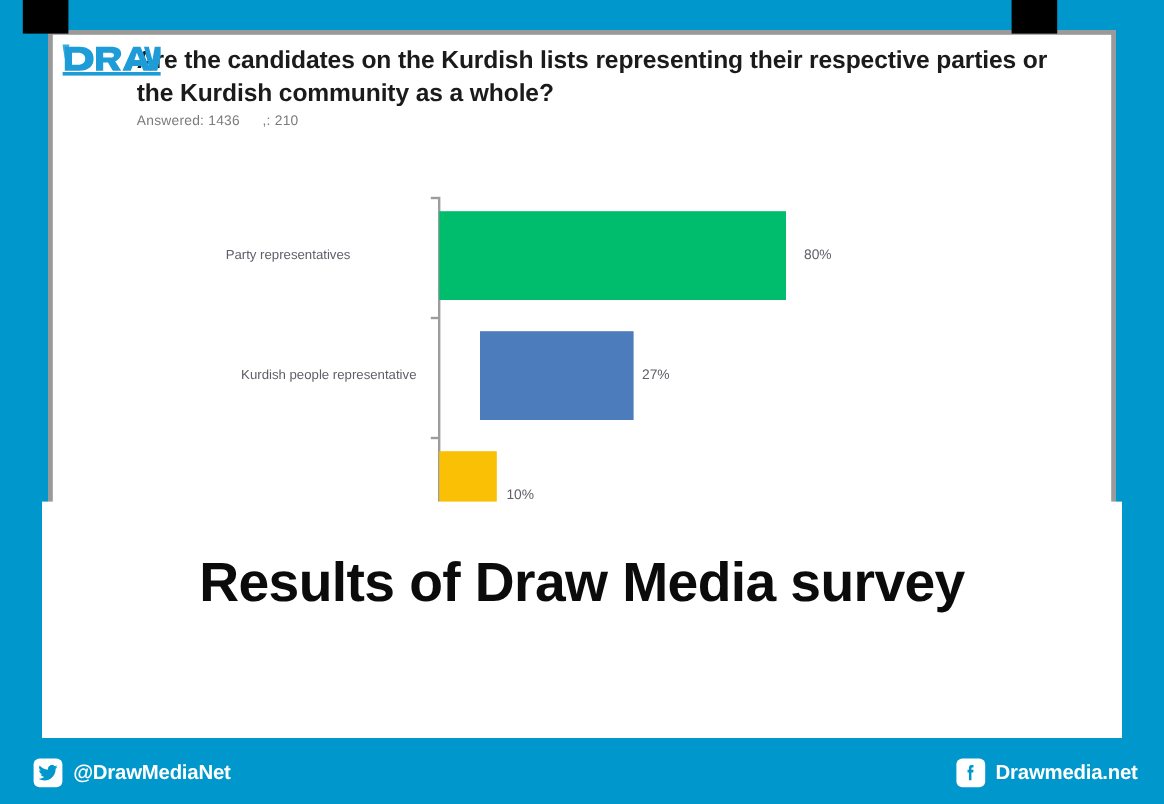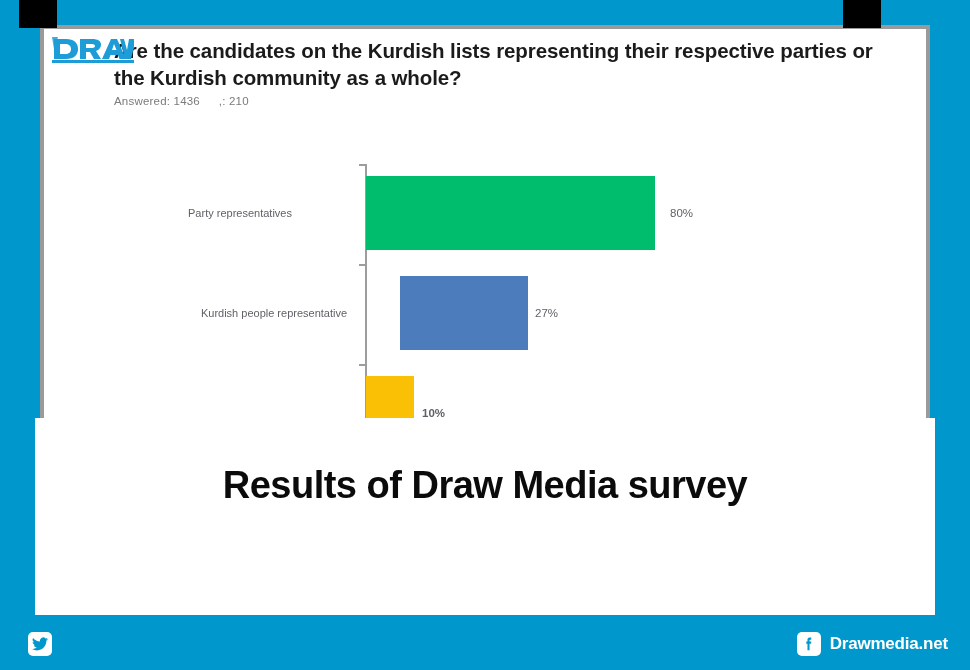--- a/index.html
+++ b/index.html
@@ -163,21 +163,21 @@
   #corner-mark-right { left: 843px; }
 
   #poster-title {
     position: absolute;
     left: 0;
     top: 36px;
     width: 900px;
     text-align: center;
     font-family: "Liberation Sans Narrow", "Liberation Sans", sans-serif;
     font-weight: bold;
-    font-size: 38px;
+    font-size: 46px;
     line-height: 62px;
     color: #0b0b0b;
     letter-spacing: -0.5px;
   }
   #poster-title .tline { display: block; }
 
   
   #footer {
     position: absolute;
     left: 0;
@@ -260,21 +260,21 @@
         <div class="bar-row" style="top:147px;height:74px;margin-left:34px;">
           <div class="bar-label-wrap">
             <div class="bar-cat-label">Kurdish people representative</div>
           </div>
           <div class="bar-rect" style="width:128px;background:#4d7cbd;"></div>
           <div class="bar-value" style="left:457px;">27%</div>
         </div>
 
         <div class="bar-row" style="top:247px;height:74px;">
           <div class="bar-rect" style="width:48px;background:#fac005;"></div>
-          <div class="bar-value" style="left:378px;font-weight:bold;">10%</div>
+          <div class="bar-value" style="left:378px;">10%</div>
         </div>
       </div>
     </div>
   </div>
 
   <div id="corner-mark-left" class="corner-mark"></div>
   <div id="corner-mark-right" class="corner-mark"></div>
 
   <div id="title-banner">
     <div id="poster-title">
@@ -282,20 +282,21 @@
     </div>
   </div>
 
   <div id="footer">
     <div id="social-twitter" class="social">
       <span class="social-badge">
         <svg width="16" height="14" viewBox="0 0 24 20" xmlns="http://www.w3.org/2000/svg">
           <path fill="#0098cc" d="M24 2.4c-.9.4-1.8.7-2.8.8 1-.6 1.8-1.6 2.2-2.7-1 .6-2 1-3.1 1.2A4.9 4.9 0 0 0 11.8 5c0 .4 0 .8.1 1.1A13.9 13.9 0 0 1 1.7.9 4.9 4.9 0 0 0 3.2 7.5a4.8 4.8 0 0 1-2.2-.6v.1c0 2.4 1.7 4.4 3.9 4.8a4.9 4.9 0 0 1-2.2.1 4.9 4.9 0 0 0 4.6 3.4A9.9 9.9 0 0 1 0 17.4 13.9 13.9 0 0 0 7.5 19.6c9.1 0 14-7.5 14-14v-.6c1-.7 1.8-1.6 2.5-2.6z"></path>
         </svg>
       </span>
+      <span class="social-text">@DrawMediaNet</span>
     </div>
 
     <div id="social-facebook" class="social">
       <span class="social-badge">
         <svg width="16" height="16" viewBox="0 0 24 24" xmlns="http://www.w3.org/2000/svg">
           <path fill="#0098cc" d="M15.4 8.2h-2.6V6.5c0-.8.5-1 .9-1h1.7V2.1L13 2.1C10.3 2.1 9.7 4.1 9.7 5.4v2.8H7.9v3.4h1.8v9.6h3.1v-9.6h2.3z"></path>
         </svg>
       </span>
       <span class="social-text">Drawmedia.net</span>
     </div>

